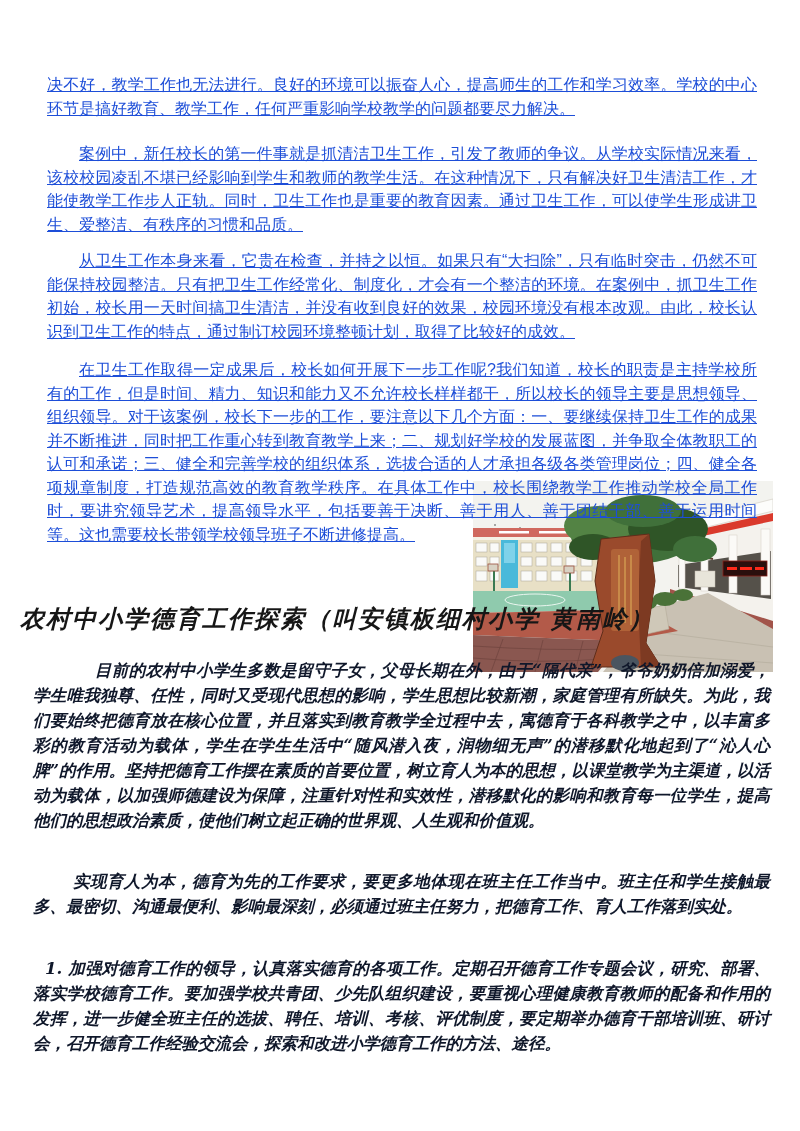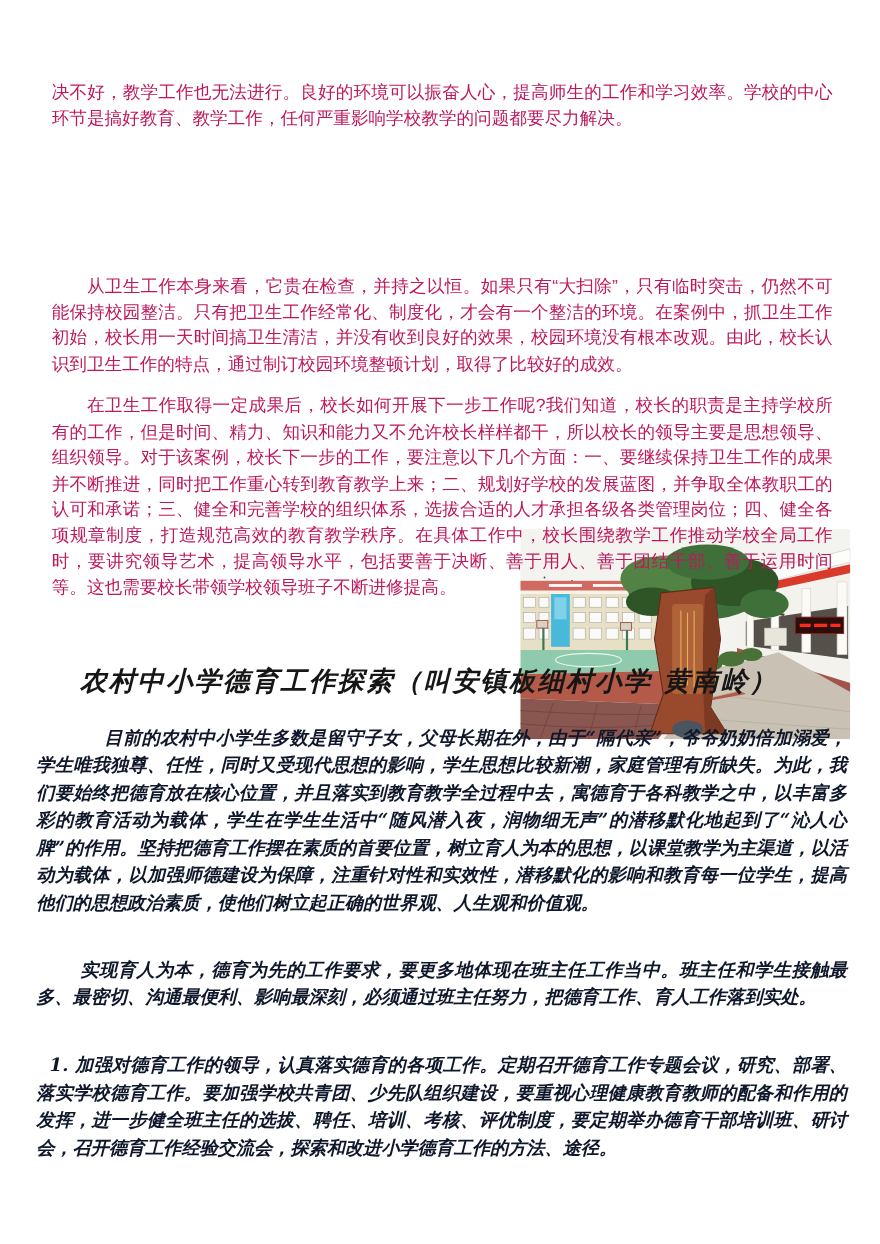--- a/index.html
+++ b/index.html
@@ -1,27 +1,27 @@
 <!DOCTYPE html>
 <html><head>
 <meta charset="utf-8">
 <style>
   html,body{margin:0;padding:0;background:#ffffff;}
   .page{position:relative;width:800px;height:1131px;background:#ffffff;overflow:hidden;
         font-family:"Liberation Sans",sans-serif;}
   
   .g{position:absolute;left:47px;width:710px;margin:0;
      font:400 16px/23.5px "Liberation Sans",sans-serif;
-     color:#be185d;text-align:justify;z-index:2;}
+     color:#1d4ed8;text-align:justify;z-index:2;text-decoration:underline;}
   .g.indent{text-indent:32px;}
   .gp1{top:73px}.gp2{top:142px}.gp3{top:249px}.gp4{top:358px}
   
   .photo{position:absolute;left:473px;top:481px;width:300px;height:191px;z-index:1;}
   
-  .title{position:absolute;top:604px;left:20px;width:740px;margin:0;text-align:center;
+  .title{position:absolute;top:604px;left:20px;width:740px;margin:0;
          font:bold italic 24px/1.25 "DejaVu Serif",serif;color:#161616;
          letter-spacing:2px;z-index:3;}
   
   .hw{position:absolute;left:33px;width:737px;margin:0;
       font:italic 600 16.5px/25px "DejaVu Serif",serif;
       color:#0f172a;text-align:justify;z-index:3;}
   .hw1{top:658px;text-indent:62px;}
   .hwh{top:853px;text-indent:44px;}
   .hw2{top:869px;text-indent:40px;}
   .hw3{top:956px;text-indent:12px;}
@@ -155,20 +155,21 @@
       <g stroke="#e0b25a" stroke-width="1">
         <line x1="146" y1="74" x2="146" y2="144"></line>
         <line x1="152" y1="76" x2="152" y2="142"></line>
         <line x1="158" y1="74" x2="158" y2="144"></line>
       </g>
       <ellipse cx="152" cy="182" rx="14" ry="8" fill="#4a5560"></ellipse>
     </g>
   </svg>
 
   <p class="g gp1">决不好，教学工作也无法进行。良好的环境可以振奋人心，提高师生的工作和学习效率。学校的中心环节是搞好教育、教学工作，任何严重影响学校教学的问题都要尽力解决。</p>
+  <p class="g gp2 indent">案例中，新任校长的第一件事就是抓清洁卫生工作，引发了教师的争议。从学校实际情况来看，该校校园凌乱不堪已经影响到学生和教师的教学生活。在这种情况下，只有解决好卫生清洁工作，才能使教学工作步人正轨。同时，卫生工作也是重要的教育因素。通过卫生工作，可以使学生形成讲卫生、爱整洁、有秩序的习惯和品质。</p>
   <p class="g gp3 indent">从卫生工作本身来看，它贵在检查，并持之以恒。如果只有“大扫除”，只有临时突击，仍然不可能保持校园整洁。只有把卫生工作经常化、制度化，才会有一个整洁的环境。在案例中，抓卫生工作初始，校长用一天时间搞卫生清洁，并没有收到良好的效果，校园环境没有根本改观。由此，校长认识到卫生工作的特点，通过制订校园环境整顿计划，取得了比较好的成效。</p>
   <p class="g gp4 indent">在卫生工作取得一定成果后，校长如何开展下一步工作呢?我们知道，校长的职责是主持学校所有的工作，但是时间、精力、知识和能力又不允许校长样样都干，所以校长的领导主要是思想领导、组织领导。对于该案例，校长下一步的工作，要注意以下几个方面：一、要继续保持卫生工作的成果并不断推进，同时把工作重心转到教育教学上来；二、规划好学校的发展蓝图，并争取全体教职工的认可和承诺；三、健全和完善学校的组织体系，选拔合适的人才承担各级各类管理岗位；四、健全各项规章制度，打造规范高效的教育教学秩序。在具体工作中，校长围绕教学工作推动学校全局工作时，要讲究领导艺术，提高领导水平，包括要善于决断、善于用人、善于团结干部、善于运用时间等。这也需要校长带领学校领导班子不断进修提高。</p>
 
   <h1 class="title">农村中小学德育工作探索（叫安镇板细村小学 黄南岭）</h1>
 
   <p class="hw hw1">目前的农村中小学生多数是留守子女，父母长期在外，由于“隔代亲”，爷爷奶奶倍加溺爱，学生唯我独尊、任性，同时又受现代思想的影响，学生思想比较新潮，家庭管理有所缺失。为此，我们要始终把德育放在核心位置，并且落实到教育教学全过程中去，寓德育于各科教学之中，以丰富多彩的教育活动为载体，学生在学生生活中“随风潜入夜，润物细无声”的潜移默化地起到了“沁人心脾”的作用。坚持把德育工作摆在素质的首要位置，树立育人为本的思想，以课堂教学为主渠道，以活动为载体，以加强师德建设为保障，注重针对性和实效性，潜移默化的影响和教育每一位学生，提高他们的思想政治素质，使他们树立起正确的世界观、人生观和价值观。</p>
   <p class="hw hw2">实现育人为本，德育为先的工作要求，要更多地体现在班主任工作当中。班主任和学生接触最多、最密切、沟通最便利、影响最深刻，必须通过班主任努力，把德育工作、育人工作落到实处。</p>
   <p class="hw hw3">1. 加强对德育工作的领导，认真落实德育的各项工作。定期召开德育工作专题会议，研究、部署、落实学校德育工作。要加强学校共青团、少先队组织建设，要重视心理健康教育教师的配备和作用的发挥，进一步健全班主任的选拔、聘任、培训、考核、评优制度，要定期举办德育干部培训班、研讨会，召开德育工作经验交流会，探索和改进小学德育工作的方法、途径。</p>
 
 </div>

